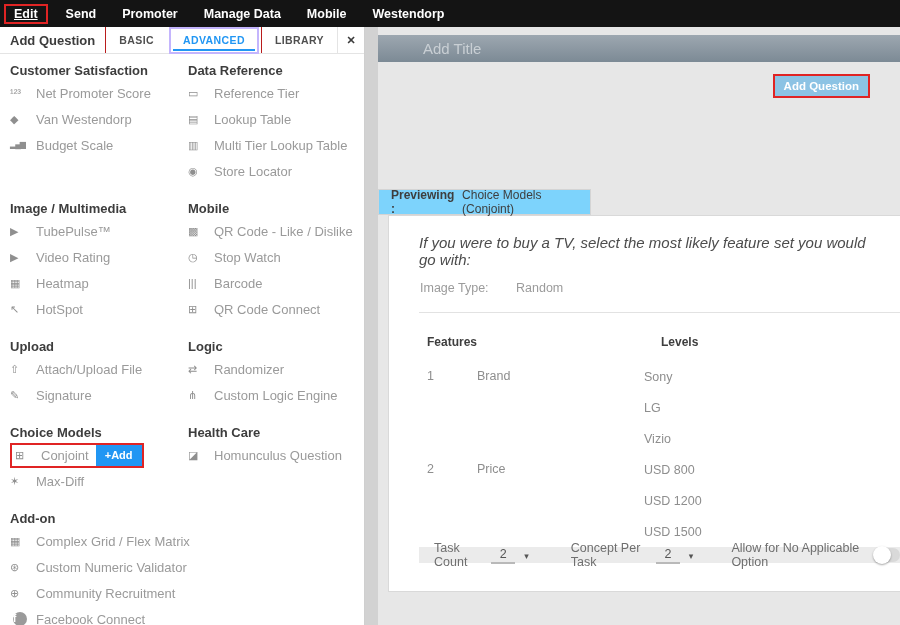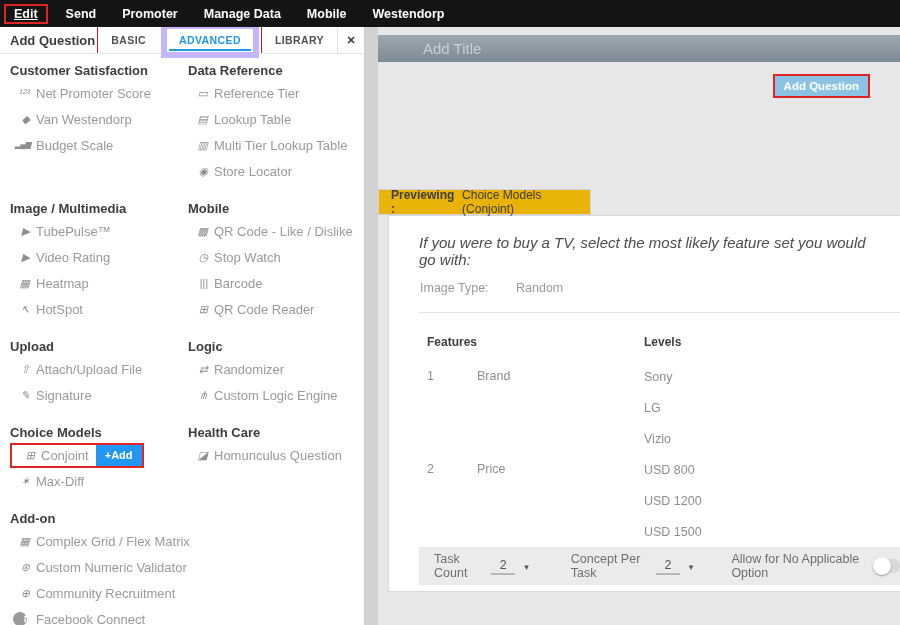--- a/index.html
+++ b/index.html
@@ -16,72 +16,72 @@
                    text-decoration:underline; }
   
   .leftpanel { position:absolute; top:27px; left:0; width:365px; bottom:0; background:#fff;
                border-right:1px solid #cfcfcf; z-index:5; }
   .panel-header { height:27px; border-bottom:1px solid #e4e4e4; display:flex; align-items:stretch; }
   .panel-title { flex:1; font-size:13px; font-weight:700; color:#3c3c3c;
                  display:flex; align-items:center; padding-left:10px; }
   .tab { display:flex; align-items:center; padding:0 13px; font-size:10.5px; font-weight:600;
          color:#4f4f4f; border-left:1px solid #b91c1c; letter-spacing:.4px; cursor:pointer;text-align:right; }
   .tab-adv-cell { display:flex; align-items:center; padding:0 2px; cursor:pointer; }
-  .adv-box { position:relative; border:6px solid #c4b5fd; color:#2196f3; font-size:10.5px;
+  .adv-box { position:relative; border:2px solid #c4b5fd; color:#2196f3; font-size:10.5px;
              font-weight:600; letter-spacing:.4px; padding:5px 12px 6px; }
   .adv-box::after { content:''; position:absolute; left:2px; right:2px; bottom:1px; height:2px;
                     background:#2196f3; }
   .close-tab { width:27px; display:flex; align-items:center; justify-content:center;
                border-left:1px solid #e4e4e4; color:#3c3c3c; font-weight:700; font-size:11px;
                cursor:pointer; }
   .panel-body { padding:6px 0 0 10px; }
   .qrow { display:flex; margin-bottom:14px; }
   .qcol-a { width:178px; }
   .qcol-b { width:172px; }
   .sec-heading { height:20px; font-size:13px; font-weight:600; color:#3d3d3d;
                  display:flex; align-items:center; }
   .item { height:26px; display:flex; align-items:center; cursor:pointer; }
-  .ic { width:20px; flex:none; text-align:right; font-size:11px; color:#8f8f8f;
-        margin-right:6px; line-height:1;font-style:italic; }
+  .ic { width:20px; flex:none; text-align:left; font-size:11px; color:#8f8f8f;
+        margin-right:6px; line-height:1; }
   .ic.small { font-size:8px; letter-spacing:-1px; }
   .ic.fb { width:14px; height:14px; margin:0 9px 0 3px; background:#9a9a9a; color:#fff;
            border-radius:50%; font-size:10px; font-weight:700; line-height:14px; }
   .lbl { font-size:13px; color:#9a9a9a; white-space:nowrap; }
   .item-conjoint { height:30px; display:flex; align-items:center; margin:-2px 0; }
   .conjoint-wrap { display:inline-flex; align-items:stretch; border:2px solid #e02424; }
   .conjoint-left { display:flex; align-items:center; background:#fff; padding:3px 7px 3px 3px; }
   .add-btn { background:#2196f3; color:#fff; font-size:11px; font-weight:700; padding:4px 9px;
              display:flex; align-items:center; border:none; cursor:pointer; }
   
   .main { position:absolute; left:378px; top:27px; right:0; bottom:0; background:#e7e7e7; }
   .title-bar { margin-top:8px; height:27px; background:linear-gradient(#9da7b0,#7c8a95);
                color:#c9cfd4; font-size:15px; line-height:27px; padding-left:45px; cursor:text; }
   .aq-row { display:flex; justify-content:flex-end; padding-right:30px; margin-top:12px; }
   .aq-btn-box { border:2px solid #e02424; }
   .aq-btn { display:block; background:#8cc3e4; color:#fff; font-size:11.5px; font-weight:700;
             padding:4px 9px; border:none; cursor:pointer; }
-  .preview-tab { position:absolute; top:162px; left:0; width:213px; height:26px; background:#eab308;
+  .preview-tab { position:absolute; top:162px; left:0; width:213px; height:26px; background:#7dd3fc;
                  border:1px solid #d4d4d4; display:flex; align-items:center; padding-left:12px;
                  font-size:12px; color:#3e3e3e; z-index:3; }
   .preview-tab .pfx { font-weight:700; margin-right:4px; }
   .content-panel { position:absolute; top:188px; left:10px; right:0; height:377px; background:#fff;
                    border:1px solid #d9d9d9; border-right:none; }
   .q-text { margin:18px 30px 0 30px; font-size:15px; color:#4c4c4c;font-style:italic; }
   .design-row { margin:13px 0 0 31px; display:flex; font-size:12.5px; color:#9b9b9b; }
   .design-label { width:96px; }
   .rule { border-top:1px solid #e2e2e2; margin:17px 0 0 30px; }
   .ctable { margin:22px 0 0 38px; font-size:12.5px; }
   .thead { display:flex; font-weight:700; color:#3e3e3e; font-size:12px; margin-bottom:12px; }
-  .th-feat { width:217px; }
+  .th-feat { width:234px; }
   .trow { display:flex; }
   .c-num { width:50px; color:#8e8e8e; padding-top:8px; }
   .c-name { width:167px; color:#8e8e8e; padding-top:8px; }
   .c-levels { color:#8e8e8e; }
   .lvl { height:31px; display:flex; align-items:center; }
-  .opts { margin-left:30px; height:38px; background:#ebebeb; display:flex; align-items:center;
+  .opts { margin-left:30px; height:16px; background:#ebebeb; display:flex; align-items:center;
           font-size:12.5px; color:#6f6f6f; padding-left:15px; }
   .dd { display:flex; align-items:flex-end; margin-left:9px; cursor:pointer; }
   .dd-val { width:24px; text-align:center; color:#555; border-bottom:2px solid #b9b9b9;
             padding-bottom:1px; }
   .caret { margin-left:9px; font-size:9px; color:#555; padding-bottom:3px; }
   .gap-lg { margin-left:42px; }
   .gap-md { margin-left:38px; }
   .toggle { width:32px; height:14px; background:#d9d9d9; border-radius:7px; position:relative;
             margin-left:14px; cursor:pointer; }
   .knob { position:absolute; left:-2px; top:-2px; width:18px; height:18px; border-radius:50%;
@@ -178,21 +178,21 @@
         <div class="item">
           <span class="ic">◷</span>
           <span class="lbl">Stop Watch</span>
         </div>
         <div class="item">
           <span class="ic">|||</span>
           <span class="lbl">Barcode</span>
         </div>
         <div class="item">
           <span class="ic">⊞</span>
-          <span class="lbl">QR Code Reader</span>
+          <span class="lbl">QR Code Connect</span>
         </div>
       </div>
     </div>
 
     <div class="qrow">
       <div class="qcol-a">
         <div class="sec-heading">Upload</div>
         <div class="item">
           <span class="ic">⇧</span>
           <span class="lbl">Attach/Upload File</span>

